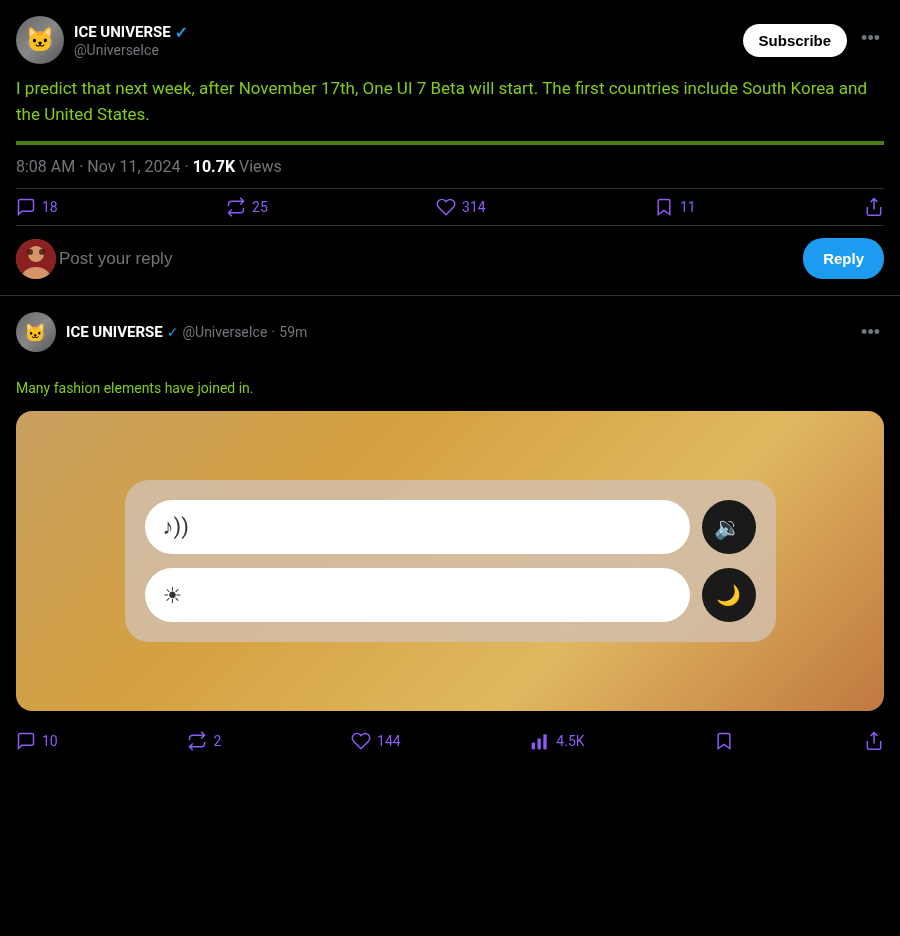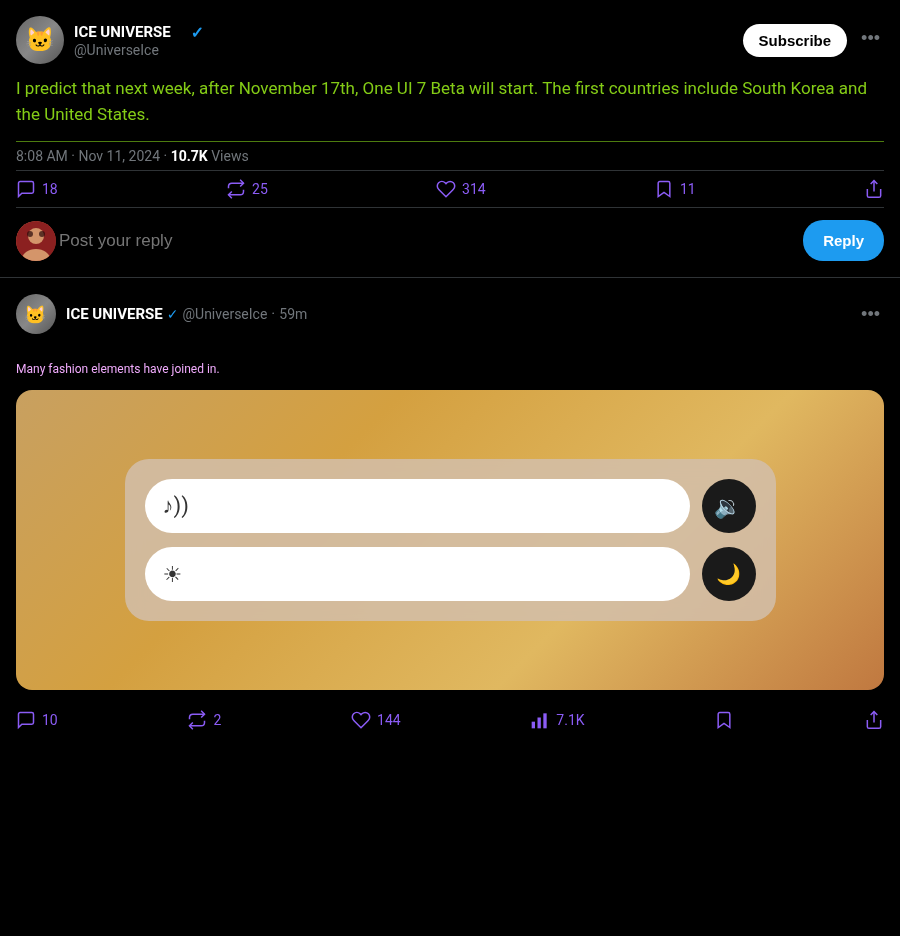--- a/index.html
+++ b/index.html
@@ -42,21 +42,21 @@
     }
 
     .user-info {
       display: flex;
       flex-direction: column;
     }
 
     .display-name {
       display: flex;
       align-items: center;
-      gap: 20px;
+      gap: 4px;
       font-weight: 700;
       font-size: 15px;
       color: #fff;
     }
 
     .verified-badge {
       color: #1d9bf0;
       font-size: 16px;
     }
 
@@ -93,23 +93,23 @@
 
     .tweet-text {
       font-size: 17px;
       line-height: 1.5;
       color: #84cc16;
       margin-bottom: 14px;
     }
 
     .tweet-meta {
       color: #71767b;
-      font-size: 14px;
-      padding: 6px 0;
-      border-top: 1px solid #4d7c0f;
+      font-size: 16px;
+      padding: 12px 0;
+      border-top: 4px solid #4d7c0f;
       border-bottom: 1px solid #2f3336;
     }
 
     .tweet-meta span.bold {
       font-weight: 700;
       color: #fff;
     }
 
     .tweet-actions {
       display: flex;
@@ -202,23 +202,23 @@
       font-weight: 700;
     }
 
     .inline-meta .username,
     .inline-meta .time {
       color: #71767b;
       font-weight: 400;
     }
 
     .second-tweet-text {
-      font-size: 12px;
+      font-size: 14px;
       line-height: 1.5;
-      color: #f0abfc;
+      color: #84cc16;
       margin-bottom: 12px;
       margin-top: 26px;
     }
 
     .phone-image-container {
       border-radius: 16px;
       overflow: hidden;
       width: 100%;
       margin-bottom: 12px;
       background: linear-gradient(135deg, #c8a060, #d4a040, #e0b860, #c07840);
@@ -465,21 +465,21 @@
         <path d="M20.84 4.61a5.5 5.5 0 0 0-7.78 0L12 5.67l-1.06-1.06a5.5 5.5 0 0 0-7.78 7.78l1.06 1.06L12 21.23l7.78-7.78 1.06-1.06a5.5 5.5 0 0 0 0-7.78z"></path>
       </svg>
       <span>144</span>
     </div>
     <div class="action-item">
       <svg viewBox="0 0 24 24" fill="currentColor" width="20" height="20">
         <rect x="2" y="14" width="4" height="8"></rect>
         <rect x="9" y="9" width="4" height="13"></rect>
         <rect x="16" y="4" width="4" height="18"></rect>
       </svg>
-      <span>7.1K</span>
+      <span>4.5K</span>
     </div>
     <div class="action-item">
       <svg viewBox="0 0 24 24" fill="none" stroke="currentColor" stroke-width="1.8" width="20" height="20">
         <path d="M19 21l-7-5-7 5V5a2 2 0 0 1 2-2h10a2 2 0 0 1 2 2z"></path>
       </svg>
     </div>
     <div class="action-item">
       <svg viewBox="0 0 24 24" fill="none" stroke="currentColor" stroke-width="1.8" width="20" height="20">
         <path d="M4 12v8a2 2 0 0 0 2 2h12a2 2 0 0 0 2-2v-8"></path>
         <polyline points="16 6 12 2 8 6"></polyline>

